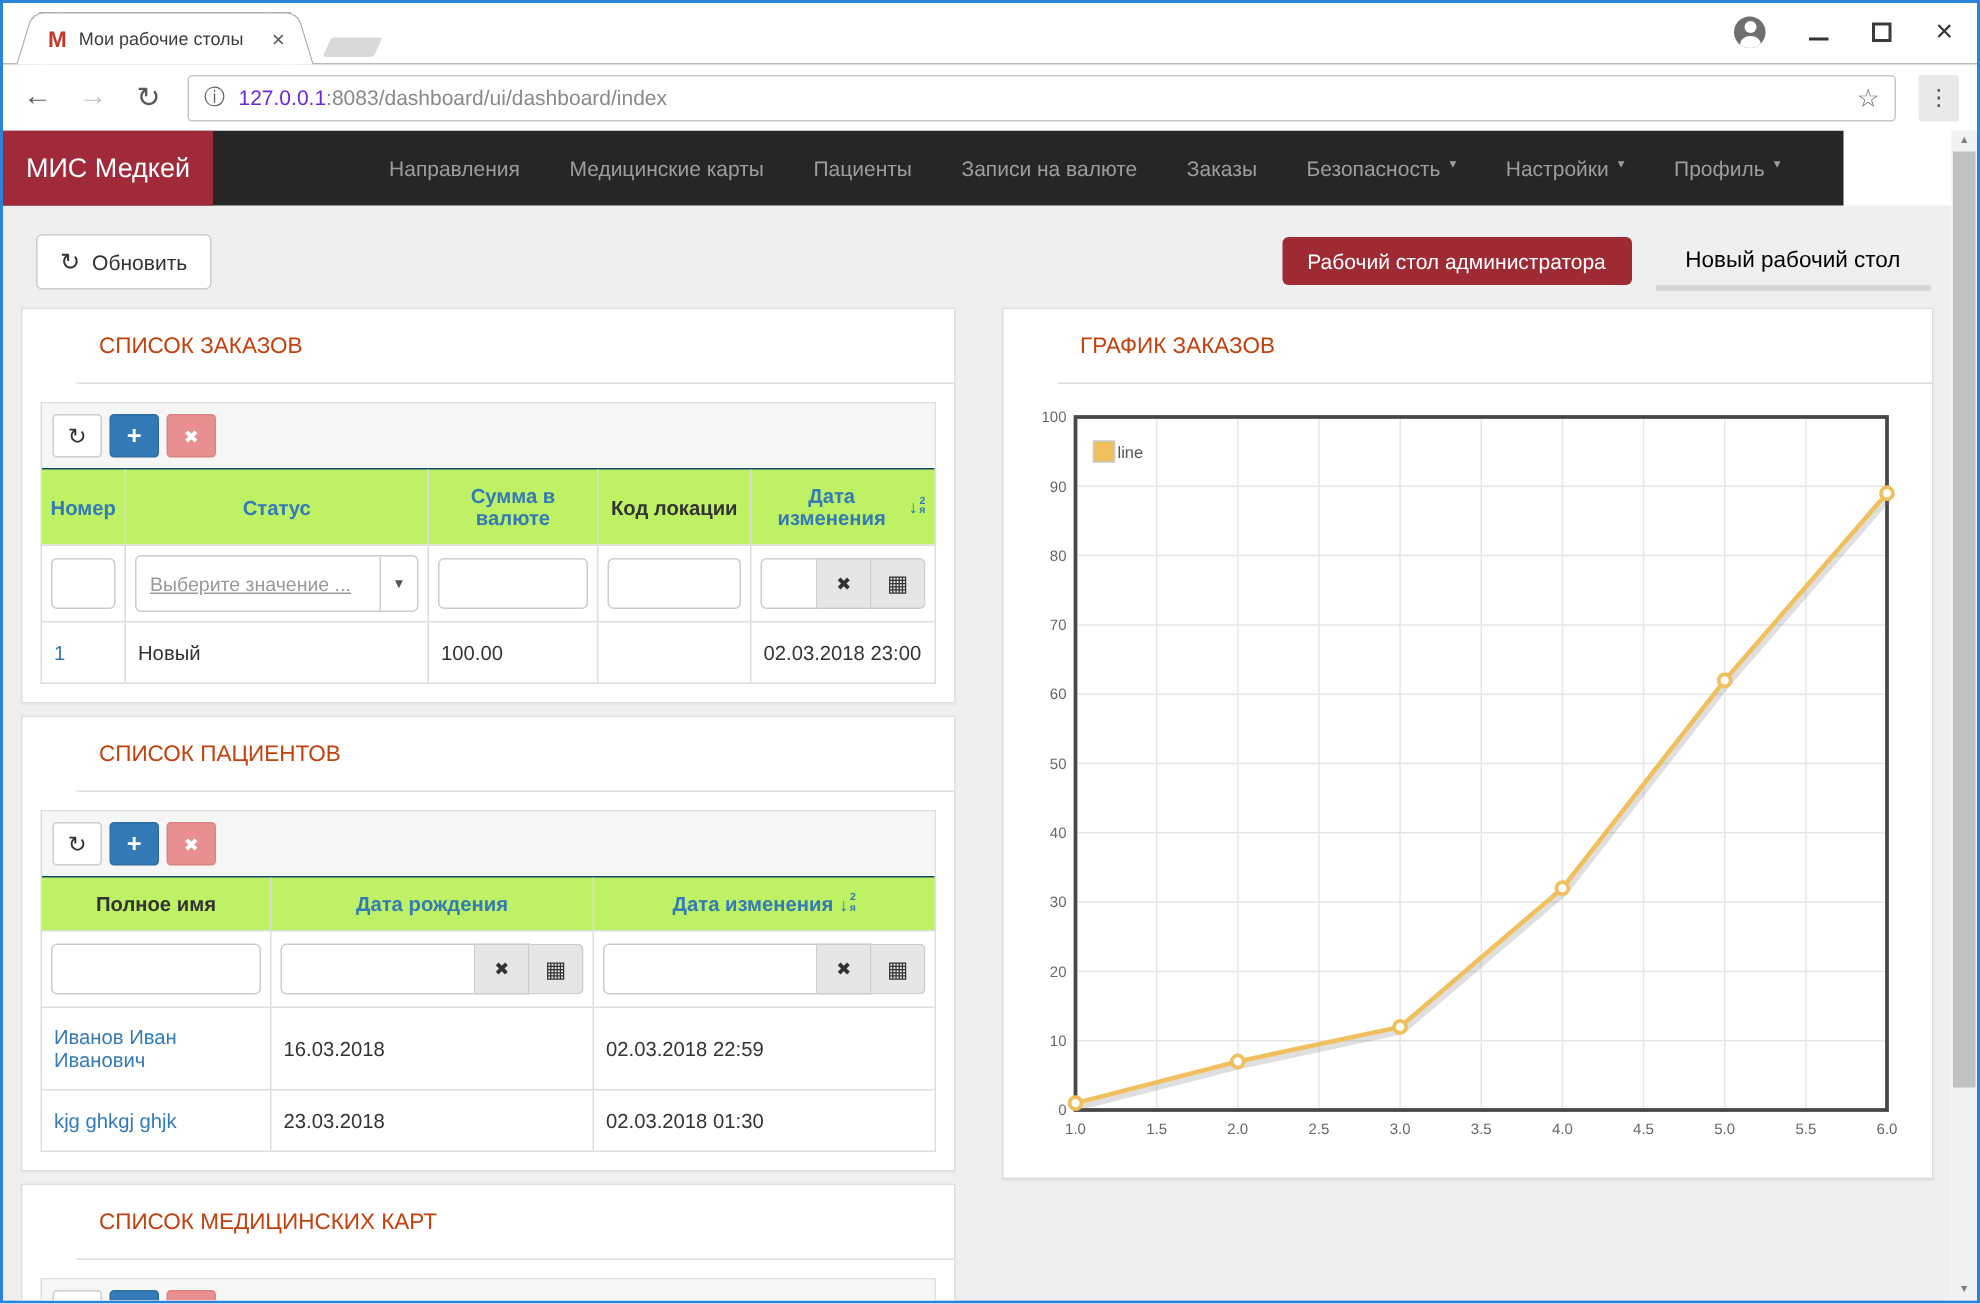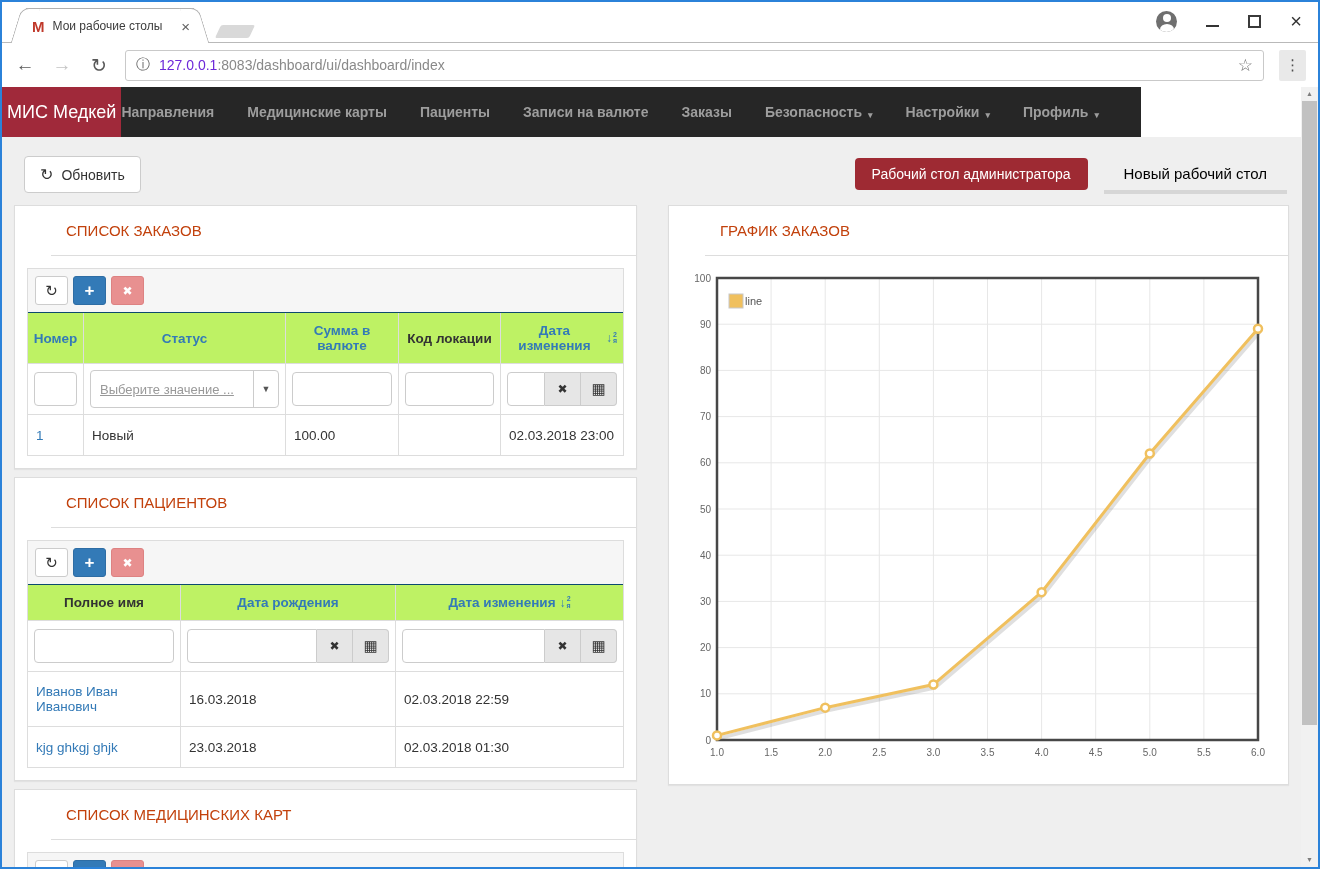--- a/index.html
+++ b/index.html
@@ -32,24 +32,24 @@
   .nav-ico.disabled { color:#c3c3c3; }
   .urlbar { flex:1; height:31px; border:1px solid #c9c9c9; border-radius:3px; display:flex; align-items:center; padding:0 10px; gap:9px; background:#fff; }
   .info-ico { color:#5f5f5f; font-size:14px; }
   .url-text { flex:1; font-size:14px; color:#898989; white-space:nowrap; overflow:hidden; }
   .url-host { color:#6d28d9; }
   .star-ico { color:#6e6e6e; font-size:17px; }
   .menu-dots { width:27px; height:31px; background:#e9e9e9; border-radius:2px; color:#4f4f4f; font-size:15px;
                display:flex; align-items:center; justify-content:center; }
 
   
-  .navbar { position:absolute; top:85px; left:0; width:1139px; height:50px; background:#262626; display:flex; align-items:center; z-index:3; }
+  .navbar { position:absolute; top:85px; left:0; width:1227px; height:50px; background:#262626; display:flex; align-items:center; z-index:3; }
   .brand { width:140px; height:50px; background:#a0293a; color:#fff; font-size:18px; display:flex; align-items:center; justify-content:center; }
   .nav-items { flex:1; display:flex; justify-content:flex-end; align-items:center; gap:33px; padding-right:42px; }
-  .nav-item { color:#9d9d9d; font-size:14px; display:flex; align-items:flex-end; gap:6px; cursor:pointer; white-space:nowrap;font-weight:bold; }
+  .nav-item { color:#9d9d9d; font-size:14px; display:flex; align-items:flex-start; gap:6px; cursor:pointer; white-space:nowrap; }
   .caret-ico { font-size:9px; color:#9d9d9d; }
 
   
   .scrollbar { position:absolute; top:85px; right:0; width:17px; bottom:0; background:#f1f1f1; z-index:6; }
   .sb-up, .sb-down { position:absolute; left:0; right:0; height:14px; color:#7d7d7d; font-size:7px; text-align:center; line-height:14px; }
   .sb-up { top:0; } .sb-down { bottom:0; }
   .sb-thumb { position:absolute; top:14px; left:1px; right:1px; height:624px; background:#c1c1c1; }
 
   
   .content { position:absolute; top:135px; left:0; width:1299px; bottom:0; background:#efefef; overflow:hidden; }

